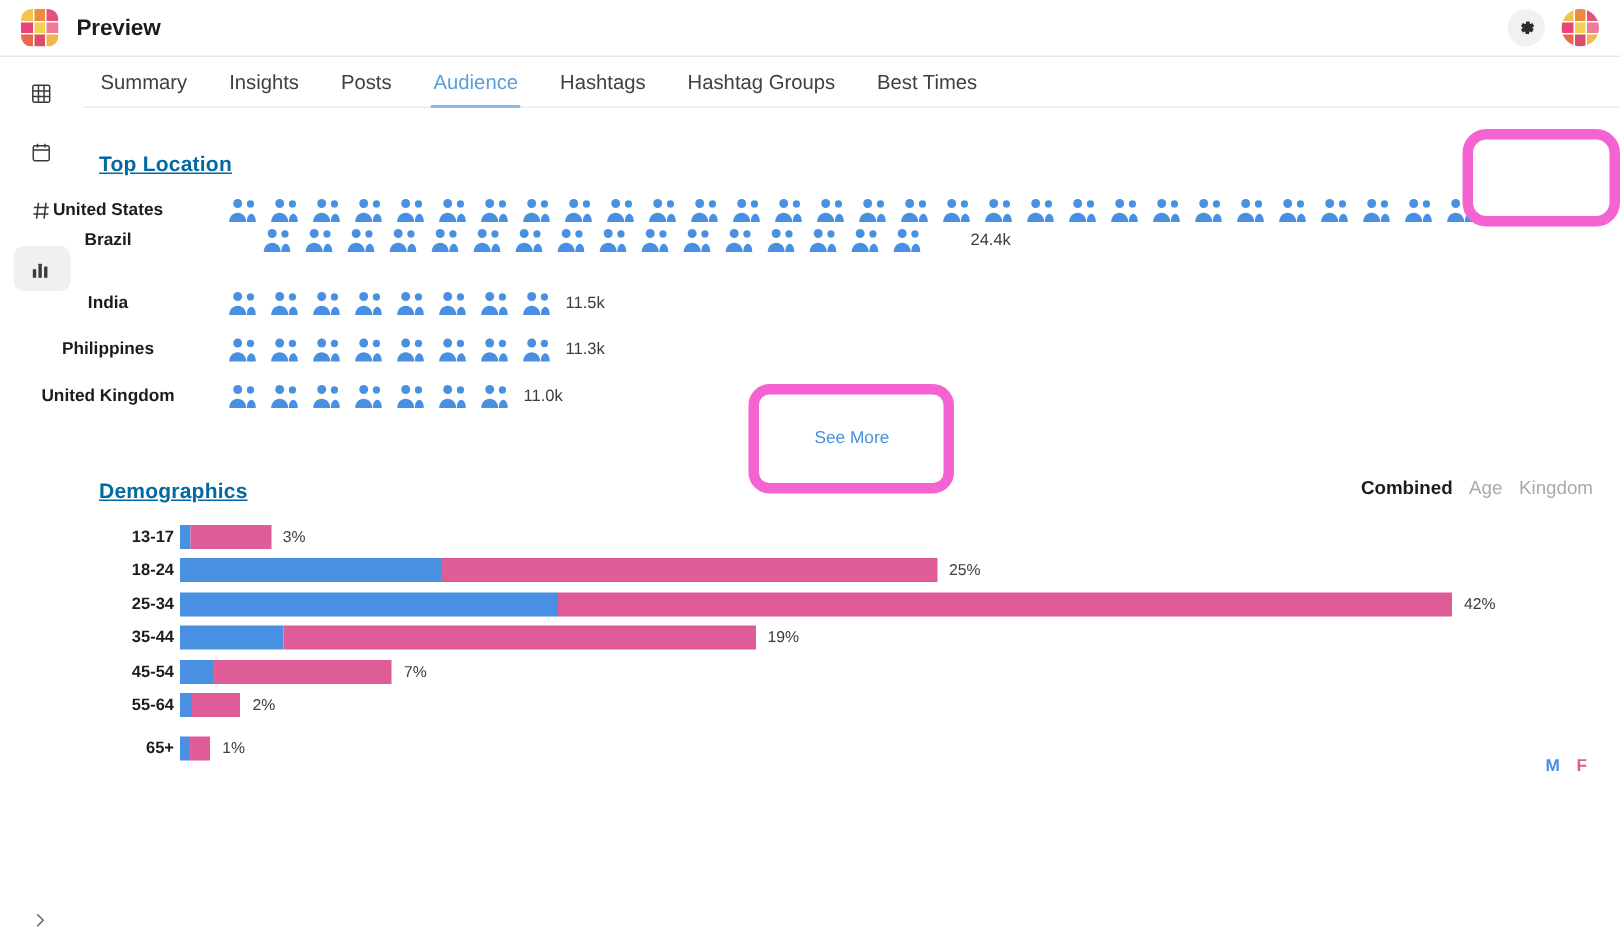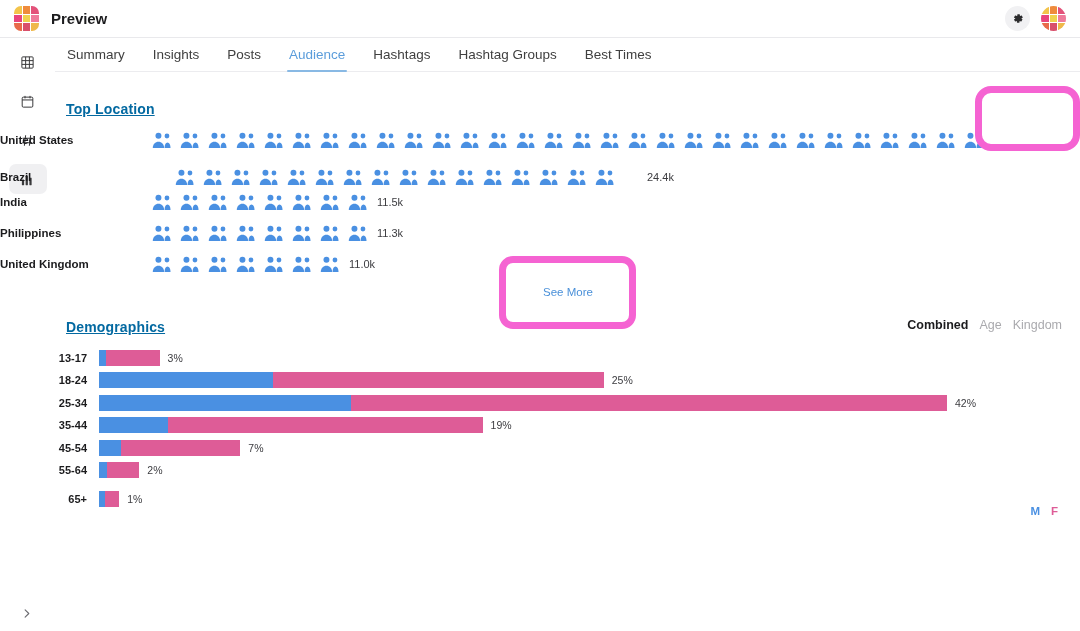--- a/index.html
+++ b/index.html
@@ -72,36 +72,36 @@
   .sec-title {
     position:absolute; font-size:14px; color:#0369a1; font-weight:600; letter-spacing:0.15px;text-decoration:underline;
   }
   .seg-group { position:absolute; display:flex; gap:11px; align-items:center; font-size:12.5px; }
   .seg { cursor:pointer; color:#aaaaae; }
   .seg.active { color:#1c1c1e; font-weight:bold; }
 
   
   .loc-row { position:absolute; left:0; height:24px; display:flex; align-items:center; }
   .loc-label {
-    width:152px; text-align:left; padding-right:8px;
+    width:152px; text-align:center; padding-right:8px;
     font-size:11.5px; font-weight:bold; color:#1c1c1e; white-space:nowrap;
   }
   .pictos { display:flex; align-items:center; gap:8px; }
   .picto { width:20px; height:17px; flex:0 0 auto; }
   .loc-value { margin-left:9px; font-size:11px; color:#3c3c40; white-space:nowrap; }
 
   
   .see-more {
     position:absolute; font-size:11.5px; color:#4a90d9; cursor:pointer;
   }
 
   
   .demo-row { position:absolute; left:0; height:18px; display:flex; align-items:center; }
   .demo-label {
-    width:99px; text-align:right; padding-right:12px;
+    width:120px; text-align:right; padding-right:4px;
     font-size:11px; font-weight:bold; color:#1c1c1e;
   }
   .bar { height:16px; display:flex; }
   .bar-m { background:#4a90e2; height:100%; }
   .bar-f { background:#de5c97; height:100%; }
   .demo-value { margin-left:8px; font-size:10.5px; color:#3c3c40; }
 
   .legend { position:absolute; display:flex; gap:11px; font-size:11.5px; font-weight:bold; }
   .legend-m { color:#4a90e2; }
   .legend-f { color:#de5c97; }
@@ -396,21 +396,21 @@
               <path d="M17.6 22.5c0-4.1 1.6-7.6 4.2-7.6 2.6 0 4.2 3.5 4.2 7.6z" fill="#4a90e2"></path>
             </svg></span>
           <span class="picto"><svg viewBox="0 0 28 24" width="20" height="17">
               <circle cx="9" cy="5.2" r="4.2" fill="#4a90e2"></circle>
               <circle cx="21" cy="5.6" r="3.4" fill="#4a90e2"></circle>
               <path d="M1 22.5c0-5 3.6-8.6 8-8.6s8 3.6 8 8.6z" fill="#4a90e2"></path>
               <path d="M17.6 22.5c0-4.1 1.6-7.6 4.2-7.6 2.6 0 4.2 3.5 4.2 7.6z" fill="#4a90e2"></path>
             </svg></span>
         </div>
       </div>
-      <div class="loc-row" style="top: 165px; gap: 23px;">
+      <div class="loc-row" style="top: 148px; gap: 23px;">
         <div class="loc-label">Brazil</div>
         <div class="pictos">
           <span class="picto"><svg viewBox="0 0 28 24" width="20" height="17">
               <circle cx="9" cy="5.2" r="4.2" fill="#4a90e2"></circle>
               <circle cx="21" cy="5.6" r="3.4" fill="#4a90e2"></circle>
               <path d="M1 22.5c0-5 3.6-8.6 8-8.6s8 3.6 8 8.6z" fill="#4a90e2"></path>
               <path d="M17.6 22.5c0-4.1 1.6-7.6 4.2-7.6 2.6 0 4.2 3.5 4.2 7.6z" fill="#4a90e2"></path>
             </svg></span>
           <span class="picto"><svg viewBox="0 0 28 24" width="20" height="17">
               <circle cx="9" cy="5.2" r="4.2" fill="#4a90e2"></circle>

